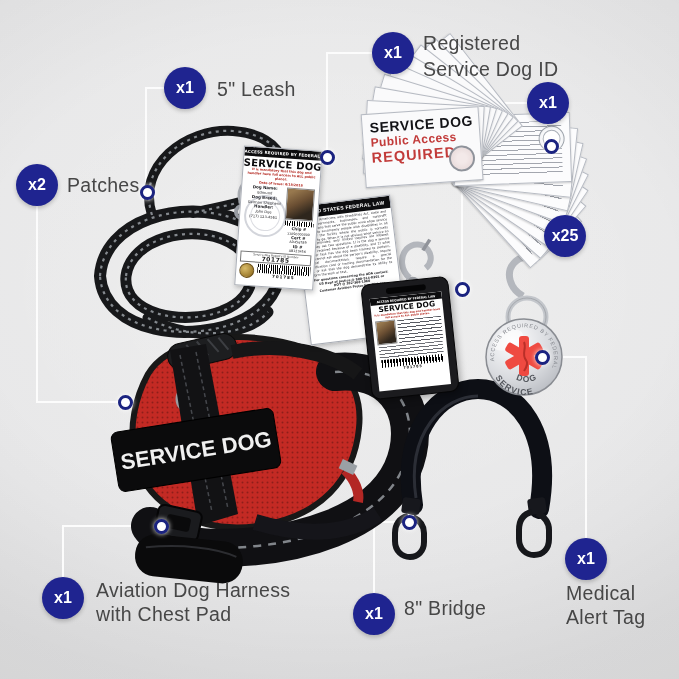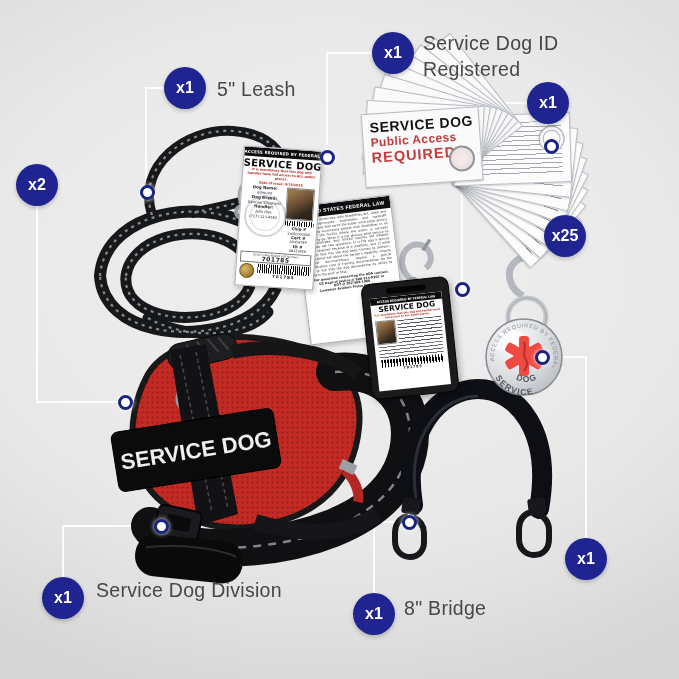--- a/index.html
+++ b/index.html
@@ -312,40 +312,48 @@
   <div class="dot" style="left:139.5px;top:184.5px"></div>
   <div class="dot" style="left:454.5px;top:281.5px"></div>
   <div class="dot" style="left:117.5px;top:394.5px"></div>
   <div class="dot" style="left:543.5px;top:138.5px"></div>
   <div class="dot" style="left:153.5px;top:518.5px"></div>
   <div class="dot" style="left:401.5px;top:514.5px"></div>
   <div class="dot" style="left:534.5px;top:349.5px"></div>
 
   <div class="badge" style="left:372px;top:32px">x1</div>
   <div class="lbl" style="left:423px;top:30px">
+    <span>Registered</span>
     <span>Service Dog ID</span>
-    <span>Registered</span>
   </div>
 
   <div class="badge" style="left:164px;top:67px">x1</div>
   <div class="lbl" style="left:217px;top:76px">
     <span>5" Leash</span>
   </div>
 
   <div class="badge" style="left:527px;top:82px">x1</div>
 
   <div class="badge" style="left:16px;top:164px">x2</div>
+  <div class="lbl" style="left:67px;top:172px">
+    <span>Patches</span>
+  </div>
 
   <div class="badge" style="left:544px;top:215px">x25</div>
 
   <div class="badge" style="left:42px;top:577px">x1</div>
   <div class="lbl" style="left:96px;top:578px;line-height:24px">
-    <span>Service Dog Division</span>
+    <span>Aviation Dog Harness</span>
+    <span>with Chest Pad</span>
   </div>
 
   <div class="badge" style="left:353px;top:593px">x1</div>
   <div class="lbl" style="left:404px;top:596px;line-height:24px">
     <span>8" Bridge</span>
   </div>
 
   <div class="badge" style="left:565px;top:538px">x1</div>
+  <div class="lbl" style="left:566px;top:581px;line-height:24px">
+    <span>Medical</span>
+    <span>Alert Tag</span>
+  </div>
 
 </div>
 
 </body></html>

